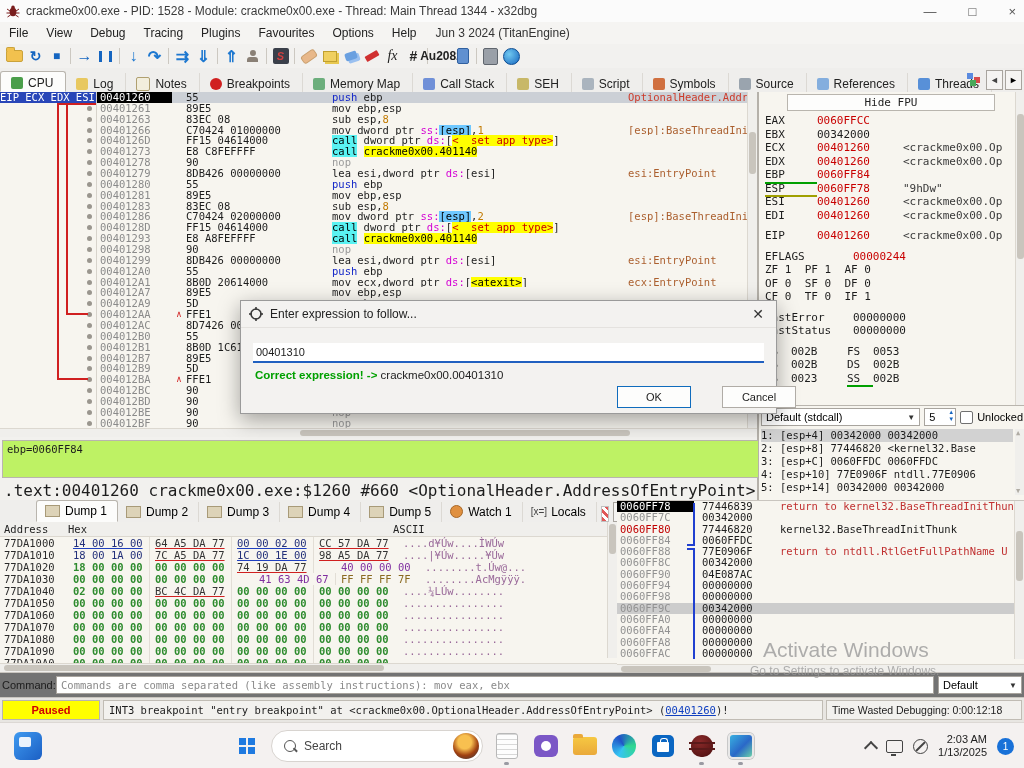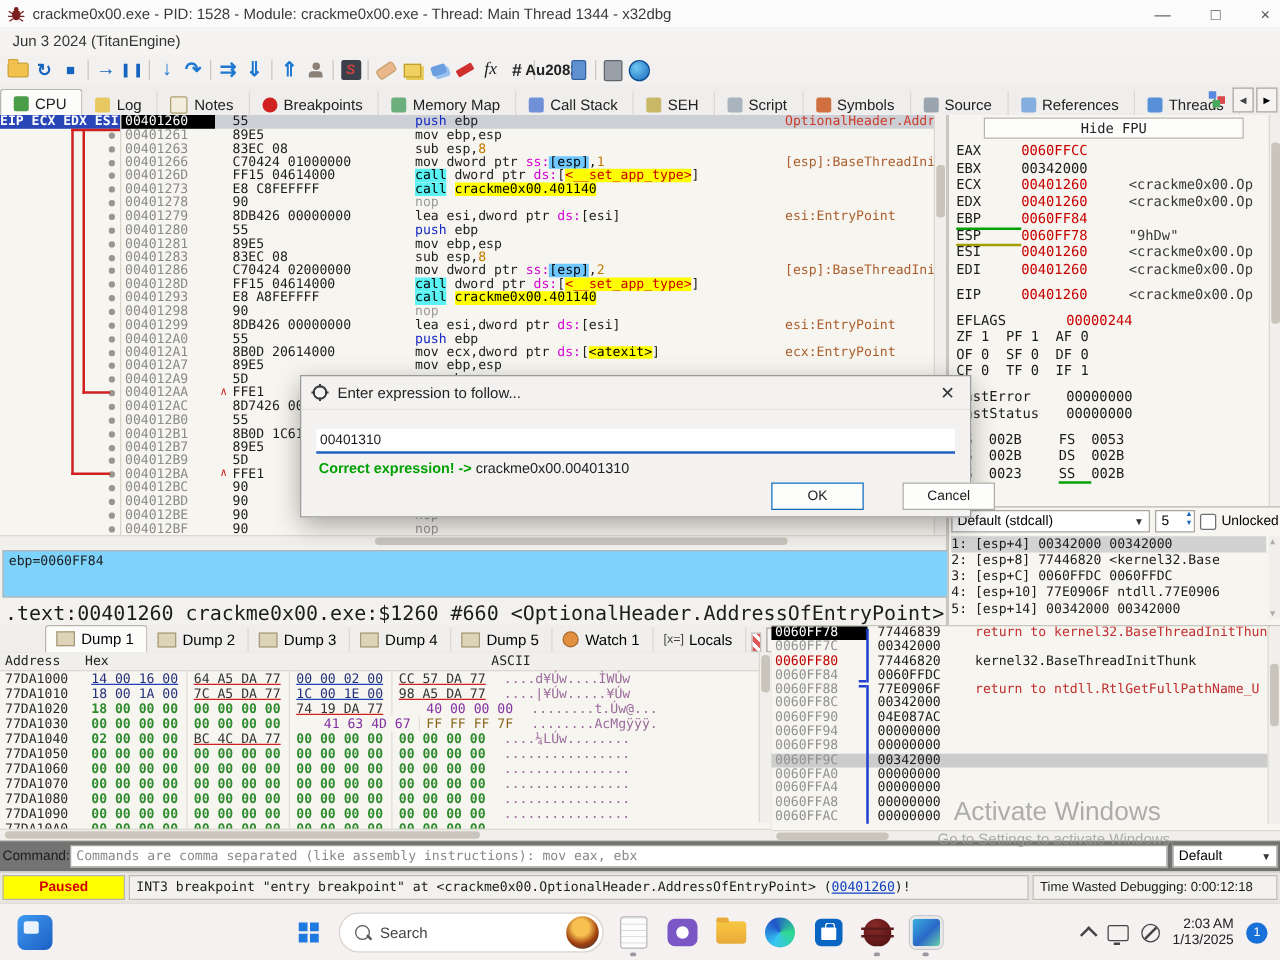--- a/index.html
+++ b/index.html
@@ -61,21 +61,21 @@
   .blocksico{width:14px;height:14px;position:relative;margin-right:3px;}
   .blocksico i{position:absolute;width:6px;height:6px;}
   .navbtn{width:15px;height:18px;border:1px solid #a8a49e;background:#f5f4f2;display:inline-flex;align-items:center;justify-content:center;font-size:9px;color:#444;}
   .navbtn.dark{color:#000;}
 
   
   .disasm{position:absolute;left:0;top:92px;width:757px;height:345px;background:#f7f5ef;overflow:hidden;
     border-right:1px solid #b5b1aa;}
   .drow{display:flex;height:10.87px;line-height:10.87px;font-size:10.5px;white-space:pre;}
   .drow.sel{background:#ccd0d6;}
-  .dside{width:96px;flex:0 0 96px;border-right:1px solid #d8d4cc;position:relative;font-weight:bold;}
+  .dside{width:96px;flex:0 0 96px;border-right:1px solid #d8d4cc;position:relative;}
   .dside .bpdot{position:absolute;right:4px;top:3px;width:5px;height:5px;border-radius:50%;background:#9a968e;}
   .eipstrip{background:#2946b8;color:#fff;font-size:10.5px;overflow:hidden;}
   .daddr{width:72px;flex:0 0 72px;color:#8a8a8a;padding-left:3px;}
   .drow.sel .daddr{background:#000;color:#fff;}
   .dgut{width:14px;flex:0 0 14px;color:#d02020;text-align:center;font-size:9px;}
   .dbytes{width:146px;flex:0 0 146px;color:#1c1c1c;}
   .dinstr{width:296px;flex:0 0 296px;overflow:hidden;color:#1c1c1c;}
   .dcomm{flex:1;overflow:hidden;}
   .c-red{color:#cc3b2b;} .c-brn{color:#ab5f2e;}
   .sg-t{color:#1c1c1c;} .sg-mb{color:#1427c8;} .sg-n{color:#c27a00;}
@@ -83,21 +83,21 @@
   .sg-cy{background:#5af2f2;color:#000;} .sg-yb{background:#ffff00;color:#000;}
   .sg-yr{background:#ffff00;color:#c80000;} .sg-hb{background:#6fc8ff;color:#000;}
   .jline{position:absolute;background:#d02020;z-index:3;}
   .hscroll{position:absolute;left:0;bottom:0;height:8px;background:#f0efec;border-top:1px solid #dcd8d0;width:100%;}
   .hthumb{position:absolute;top:1px;height:6px;background:#c9c5bd;border-radius:3px;}
   .vscroll{position:absolute;top:0;right:0;width:9px;background:#f0efec;border-left:1px solid #dcd8d0;}
   .vthumb{position:absolute;left:1px;width:7px;background:#c9c5bd;border-radius:3px;}
 
   
   .infopane{position:absolute;left:0;top:437px;width:757px;height:63px;background:#f2f1ee;border-right:1px solid #b5b1aa;}
-  .infobox{position:absolute;left:2px;top:3px;width:751px;height:32px;border:1px solid #b9b5ae;background:#7dd3fc;
+  .infobox{position:absolute;left:2px;top:3px;width:751px;height:32px;border:1px solid #b9b5ae;background:#bef264;
     font-size:10.5px;padding:2px 4px;color:#1c1c1c;}
   .infoline2{position:absolute;left:4px;top:44px;font-size:16px;color:#1c1c1c;}
 
   
   .regs{position:absolute;left:758px;top:92px;width:266px;height:408px;background:#f7f5ef;border-left:1px solid #b5b1aa;}
   .hidefpu{position:absolute;left:28px;top:2px;width:206px;height:15px;border:1px solid #b9b5ae;background:#fdfdfc;
     font-size:11px;text-align:center;line-height:15px;color:#222;}
   .regrows{position:absolute;left:6px;top:22px;right:12px;font-size:11px;}
   .rrow{height:13.5px;line-height:13.5px;white-space:pre;color:#1c1c1c;}
   .rgap{height:7px;}
@@ -259,20 +259,30 @@
   </svg>
   <span class="ttext">crackme0x00.exe - PID: 1528 - Module: crackme0x00.exe - Thread: Main Thread 1344 - x32dbg</span>
   <div class="winbtns">
     <span>—</span>
     <span>□</span>
     <span>×</span>
   </div>
 </div>
 
 <div class="menubar">
+  <div id="menu-items" style="display:flex">
+      <span class="mitem">File</span>
+      <span class="mitem">View</span>
+      <span class="mitem">Debug</span>
+      <span class="mitem">Tracing</span>
+      <span class="mitem">Plugins</span>
+      <span class="mitem">Favourites</span>
+      <span class="mitem">Options</span>
+      <span class="mitem">Help</span>
+    </div>
   <span class="mbuild">Jun 3 2024 (TitanEngine)</span>
 </div>
 
 <div class="toolbar">
   <span class="tbi">
       <i class="i-open"></i>
     </span>
   <span class="tbi i-restart"></span>
   <span class="tbi i-stop"></span>
   <span class="tsep"></span>

